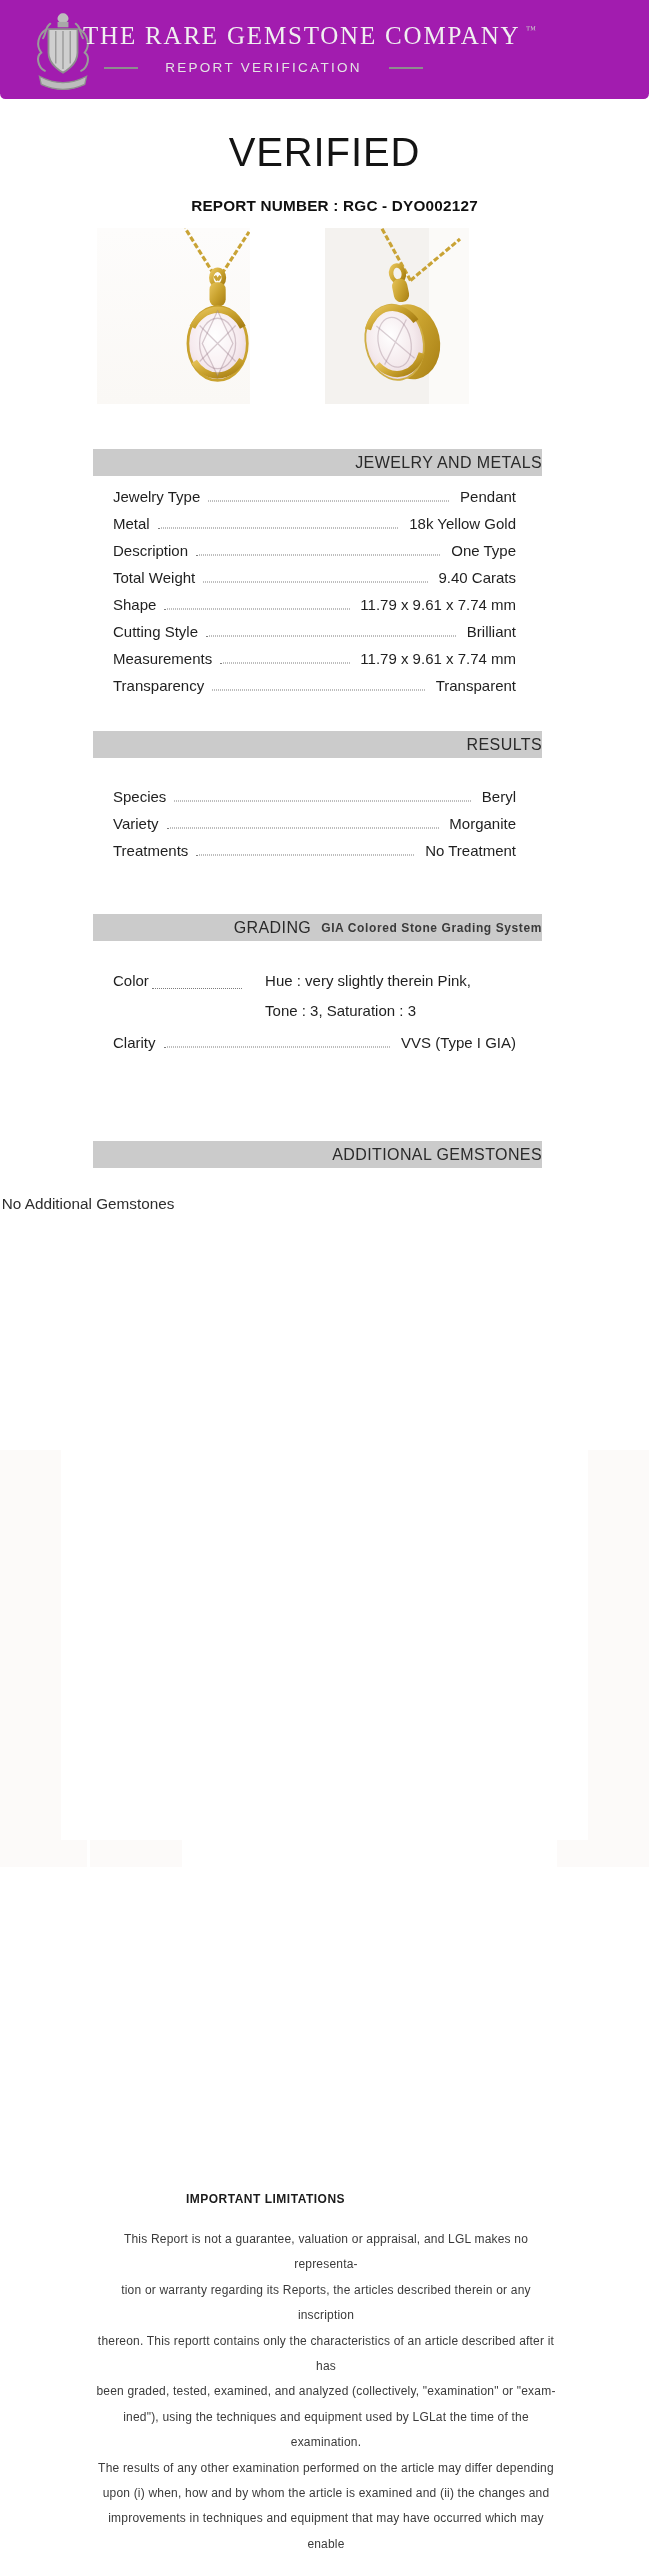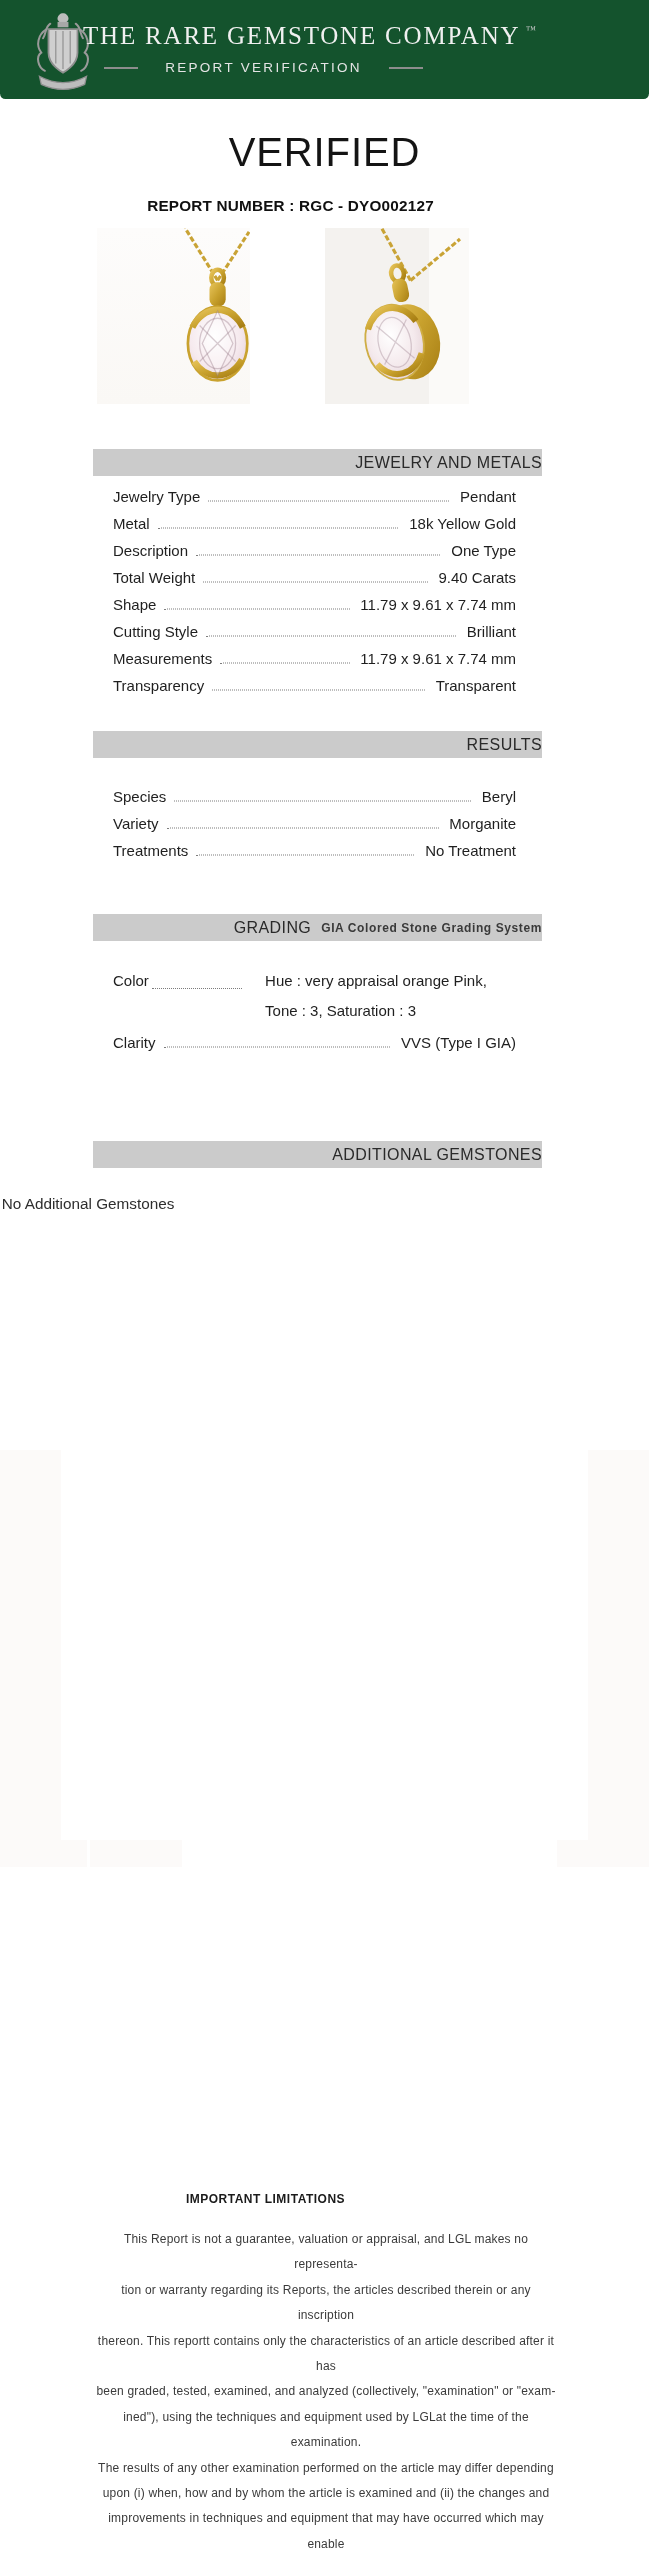--- a/index.html
+++ b/index.html
@@ -1,35 +1,35 @@
 <!DOCTYPE html>
 <html style="font-size:14.4px"><head>
 <meta charset="utf-8">
 <style>
   html,body{margin:0;padding:0;background:#ffffff;}
   .page{position:relative;width:649px;height:2576px;background:#ffffff;overflow:hidden;
         font-family:"Liberation Sans",sans-serif;color:#222;}
 
   
-  .header-bar{position:absolute;left:0;top:0;width:649px;height:99px;background:#14532d;
+  .header-bar{position:absolute;left:0;top:0;width:649px;height:99px;background:#a21caf;
               border-radius:0 0 5.4px 5.4px;}
   .crest{position:absolute;left:34px;top:10.8px;width:58px;height:79px;}
   .brand-block{position:absolute;left:83px;top:0;width:361px;height:99px;text-align:center;}
   .brand-title{margin:0;padding-top:21.6px;font-family:"Liberation Serif",serif;font-weight:400;
                font-size:25px;letter-spacing:1.8px;color:#f0f0f0;white-space:nowrap;}
   .brand-tm{font-size:10px;color:#c9c9c9;vertical-align:10.8px;margin-left:5.4px;letter-spacing:0;}
   .brand-sub{margin-top:10.8px;display:flex;align-items:center;justify-content:center;gap:27px;}
   .dash{width:34px;height:2.7px;background:#8d8d8d;}
   .brand-sub-text{font-size:13.5px;letter-spacing:2.3px;color:#e4e4e4;white-space:nowrap;}
 
   
   .verified{position:absolute;top:130px;left:0;width:649px;text-align:center;
             font-size:40px;letter-spacing:0.9px;color:#141414;}
   .report-number{position:absolute;top:197px;left:0;width:581px;text-align:center;
-                 font-size:15.3px;font-weight:bold;color:#101010;letter-spacing:0.2px;}
+                 font-size:15.3px;font-weight:bold;color:#101010;letter-spacing:0.2px;padding-left:44px;}
 
   
   .photo{position:absolute;top:228px;height:176px;}
   .photo svg{display:block;width:100%;height:100%;}
   .photo.front{left:97px;width:153px;background:linear-gradient(180deg,#fdfcfb,#faf8f5);}
   .photo.side{left:325px;width:144px;background:linear-gradient(90deg,#f4f2ef 72%,#fbfaf8 72%);}
 
   
   .bar{position:absolute;left:93px;width:449px;height:27px;background:#cbcbcb;
        display:flex;align-items:center;justify-content:flex-end;}
@@ -243,21 +243,21 @@
   </div>
 
   <div class="bar" id="bar-grading">
     <span class="bar-title">GRADING</span>
     <span class="bar-sub">GIA Colored Stone Grading System</span>
   </div>
   <div class="grading-color">
     <span class="gc-label">Color</span>
     <span class="gc-dots"></span>
     <div class="gc-value">
-      <div>Hue : very appraisal orange Pink,</div>
+      <div>Hue : very slightly therein Pink,</div>
       <div>Tone : 3, Saturation : 3</div>
     </div>
   </div>
   <div class="row" id="row-clarity">
     <span class="lbl">Clarity</span>
     <span class="dots"></span>
     <span class="val">VVS (Type I GIA)</span>
   </div>
 
   <div class="bar" id="bar-additional">

